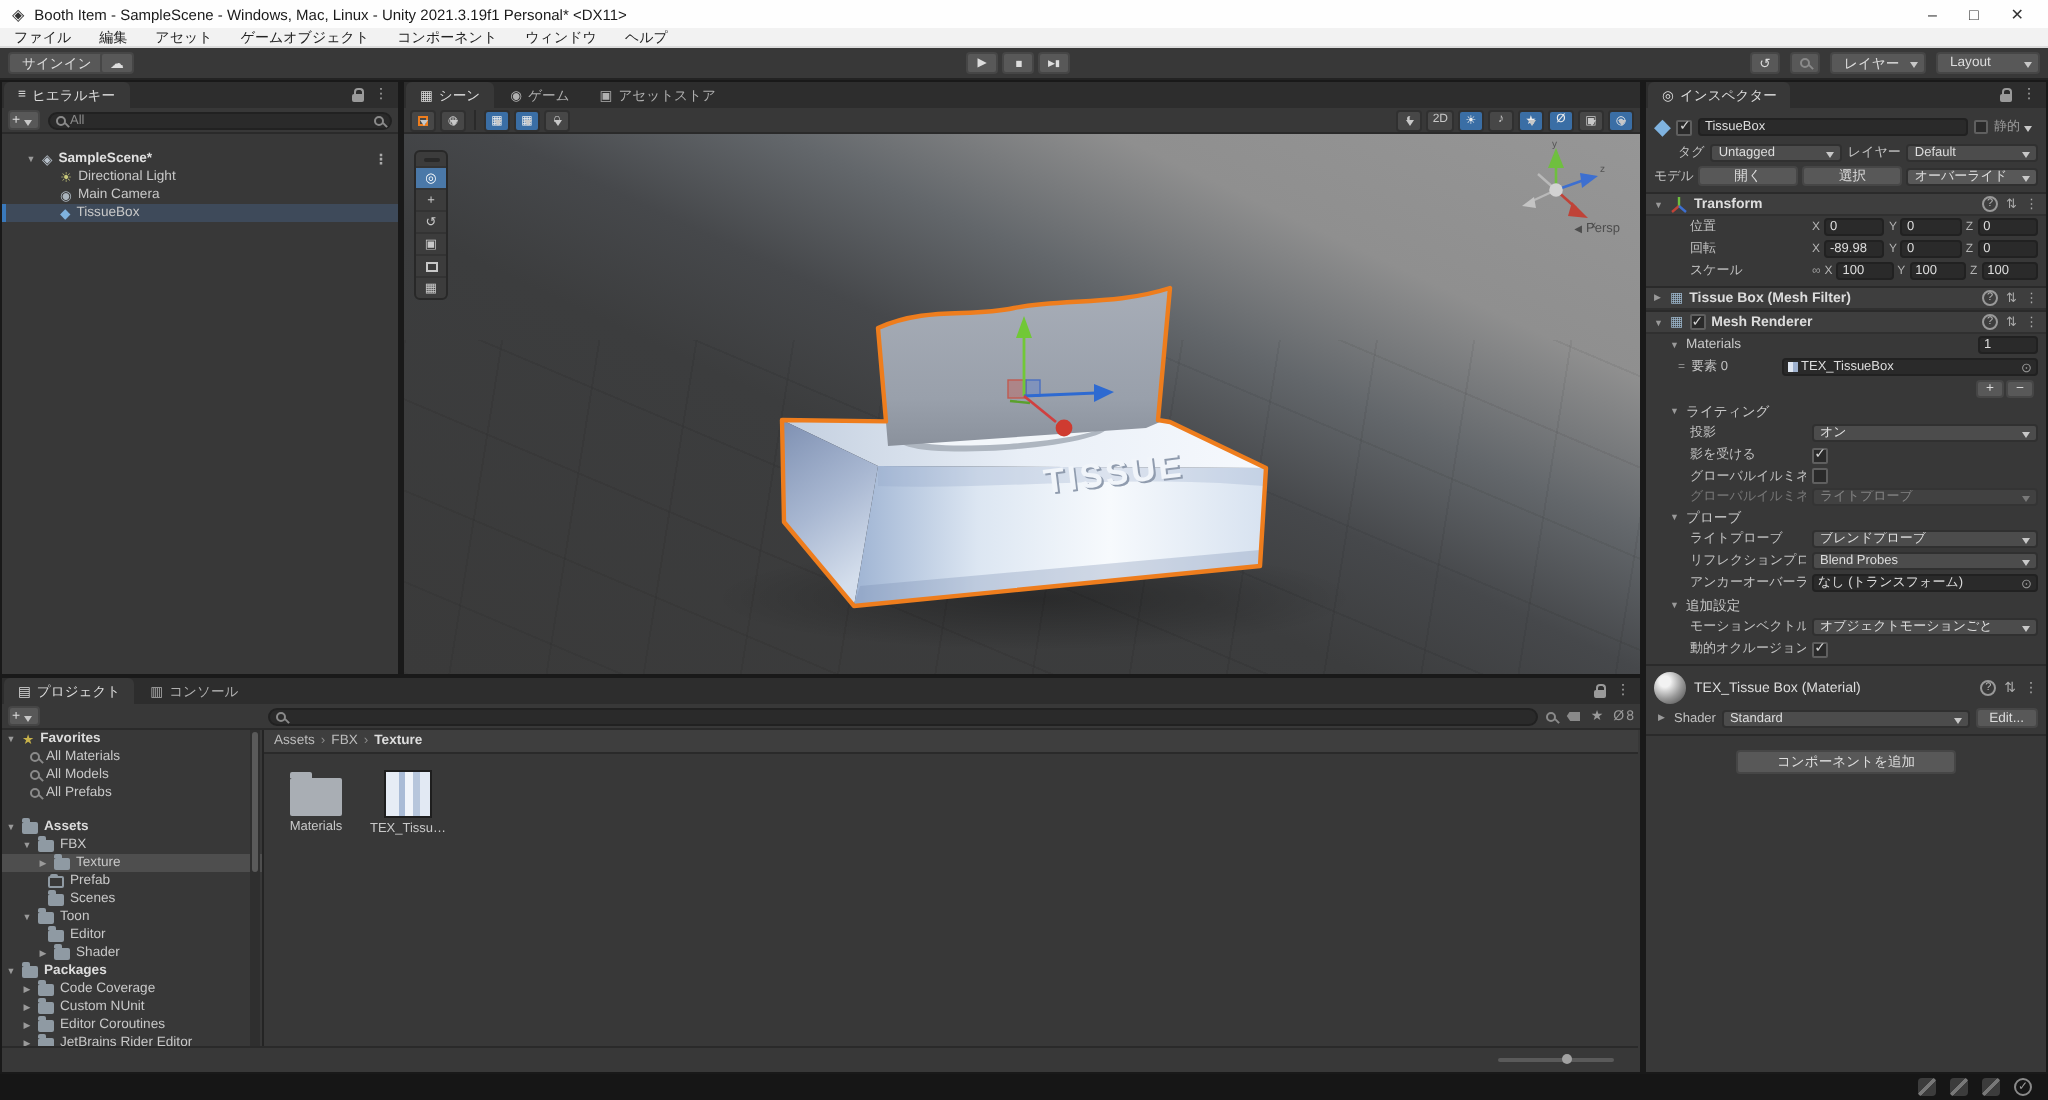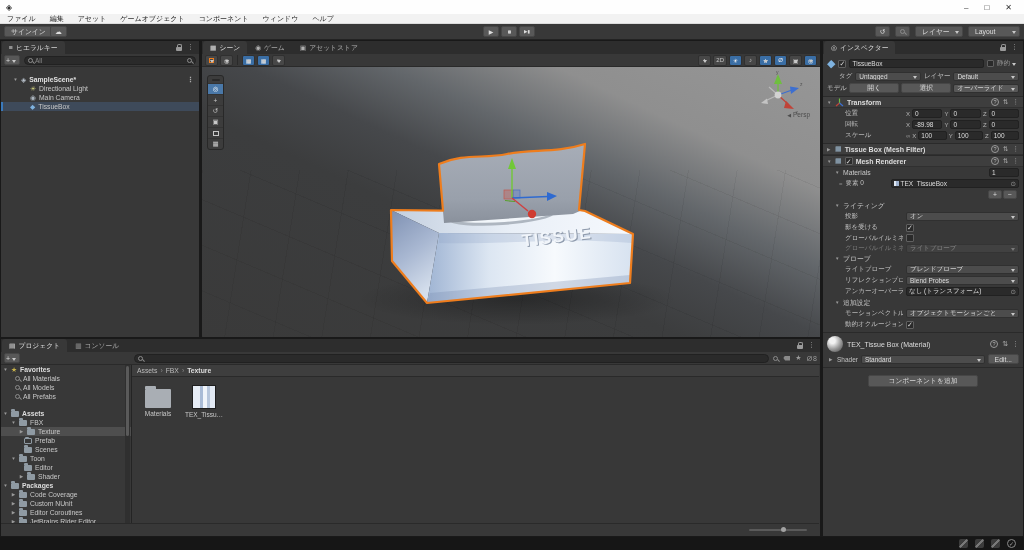--- a/index.html
+++ b/index.html
@@ -84,20 +84,21 @@
   #toolpalette .grab{height:2px;width:8px;background:#292929;margin:0 auto 2px;border-radius:1px;}
   .palbtn{height:11px;display:flex;align-items:center;justify-content:center;font-size:6.5px;color:#c8c8c8;border-top:1px solid #333;}
   .palbtn.on{background:#4a78a8;color:#fff;}
   #persplabel{right:10px;top:44px;font-size:6.5px;color:#4d4d4d;display:flex;gap:2px;align-items:center;}
 </style>
 </head>
 <body>
 
 <div id="titlebar" class="abs">
   <span style="color:#333;font-size:8px;">◈</span>
+  <span>Booth Item - SampleScene - Windows, Mac, Linux - Unity 2021.3.19f1 Personal* &lt;DX11&gt;</span>
   <span class="wctl">
     <span>–</span>
     <span>□</span>
     <span>✕</span>
   </span>
 </div>
 
 <div id="menubar" class="abs">
   <span>ファイル</span>
   <span>編集</span>

